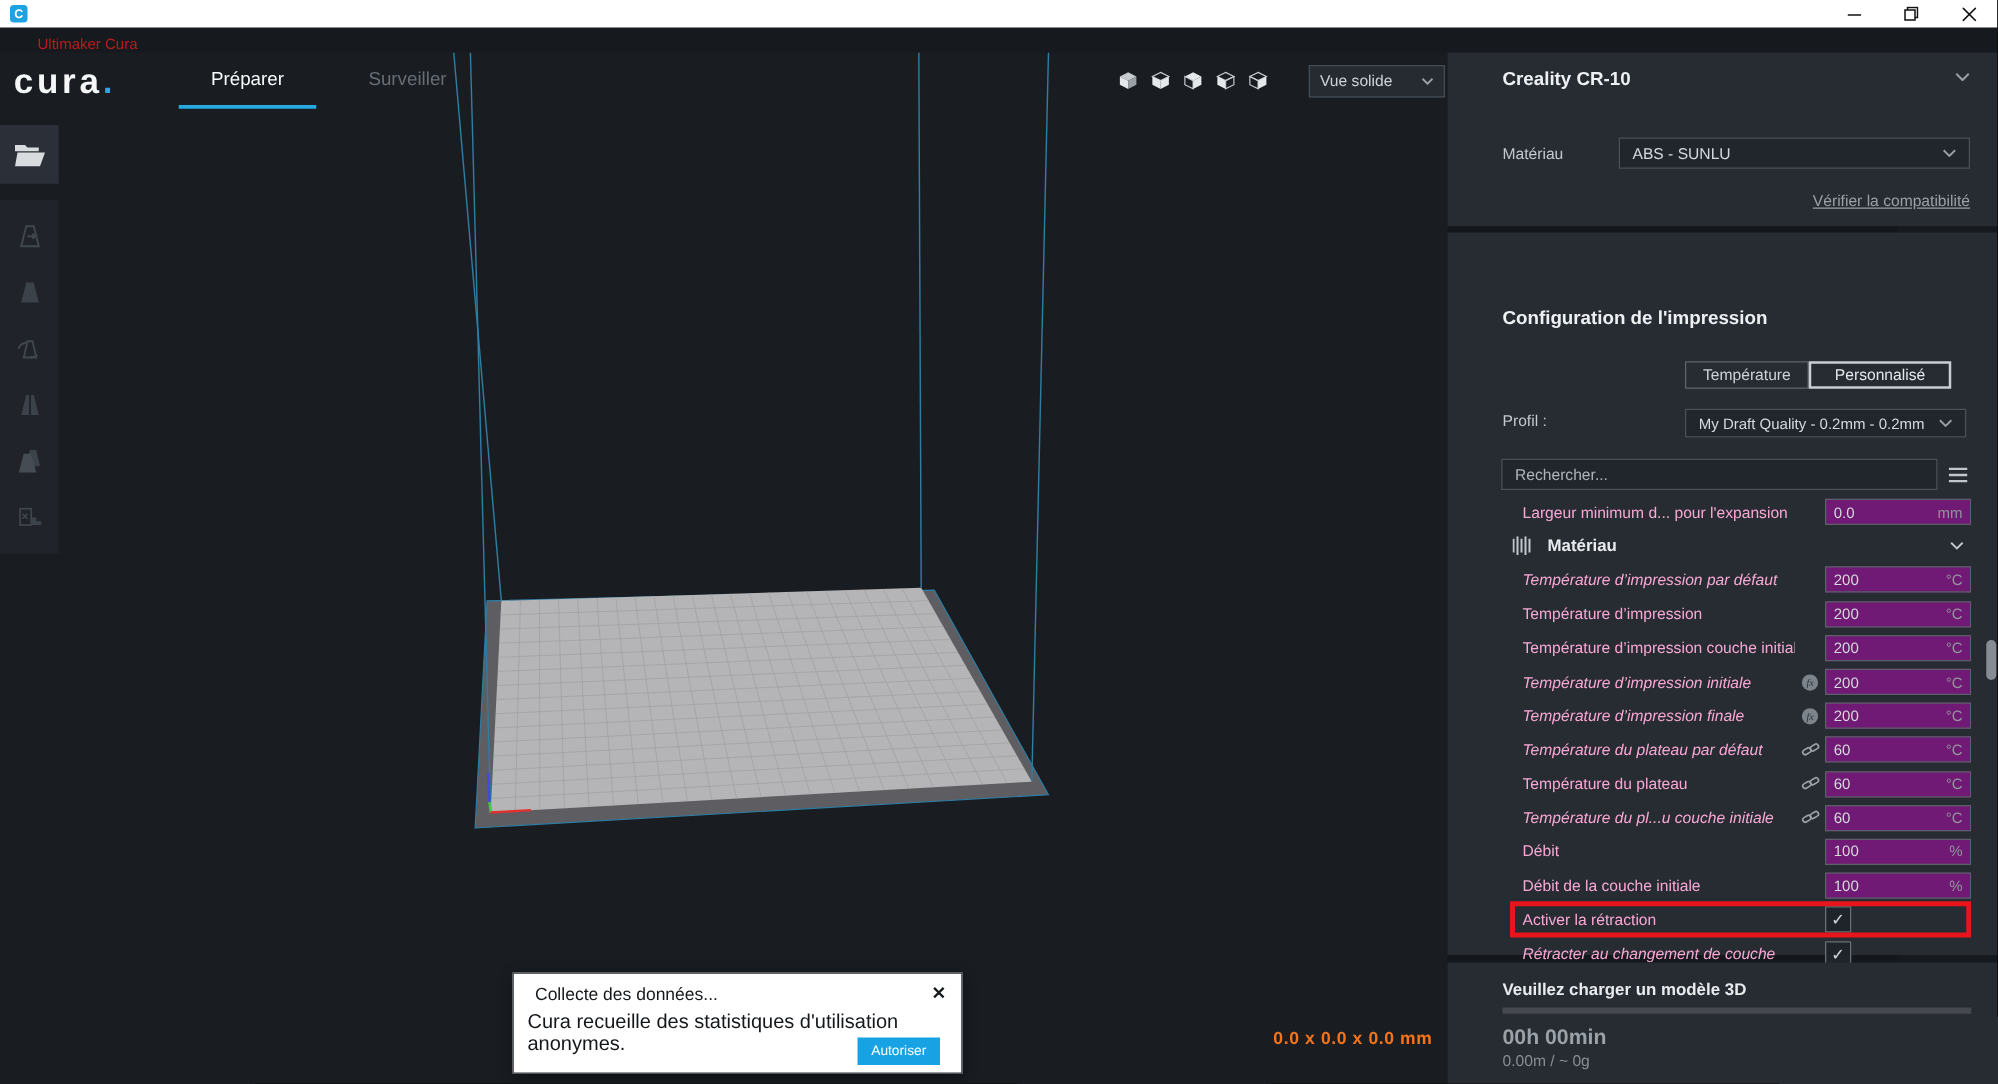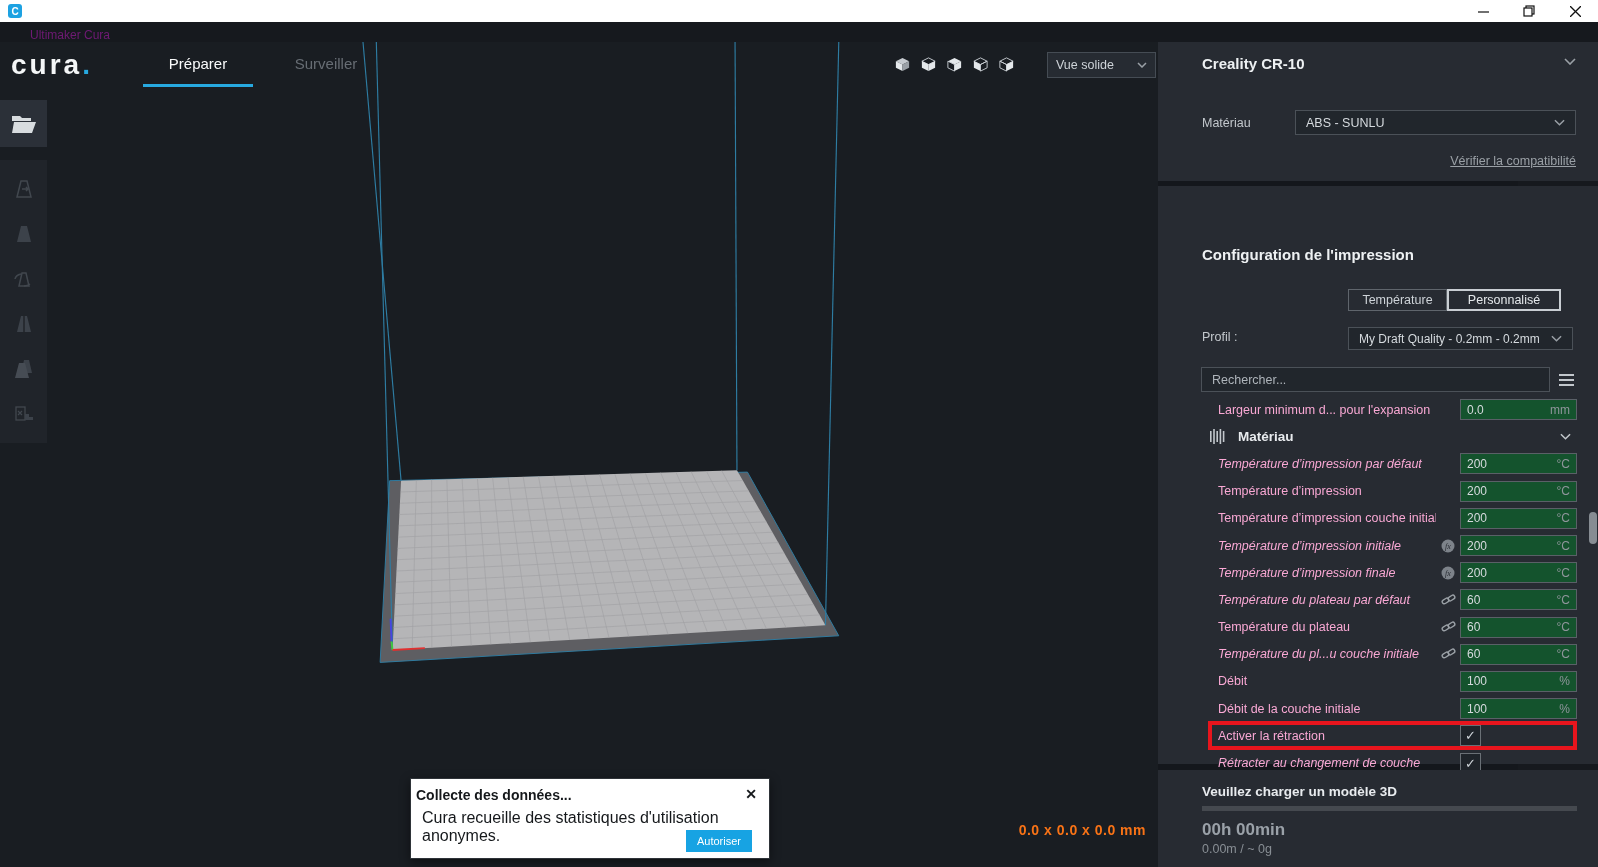--- a/index.html
+++ b/index.html
@@ -7,21 +7,21 @@
   .screen {
     position:relative; width:1598px; height:867px; overflow:hidden;
     background:#16191e; font-family:"Liberation Sans", sans-serif;
     -webkit-font-smoothing:antialiased;
   }
   
   .titlebar { position:absolute; left:0; top:0; width:1598px; height:22px; background:#ffffff;
     display:flex; align-items:center; }
   .app-icon { width:14px; height:14px; margin-left:8px; border-radius:3px; background:#1da2e2;
     color:#fff; font-size:10px; font-weight:bold; display:flex; align-items:center; justify-content:center; }
-  .win-title { margin-left:8px; font-size:12px; color:#701a75;margin-top:48px; }
+  .win-title { margin-left:8px; font-size:12px; color:#b91c1c;margin-top:48px; }
   .win-controls { position:absolute; right:0; top:0; height:22px; display:flex; }
   .win-btn { width:46px; height:22px; display:flex; align-items:center; justify-content:center;
     color:#111; font-size:12px; }
   
   .menubar { position:absolute; left:0; top:22px; width:1598px; height:20px; background:#ffffff;
     display:flex; align-items:center; padding-left:8px; }
   .menu-item { font-size:12.5px; color:#1a1a1a; padding:0 7px; }
   .menu-item:first-child { padding-left:0; }
   .menu-item u { text-underline-offset:2px; }
   
@@ -76,21 +76,21 @@
   .search-box input { background:transparent; border:none; outline:none; width:100%;
     font-size:12.5px; color:#c9ced3; font-family:inherit; }
   .search-box input::placeholder { color:#aeb4ba; opacity:1; }
   .hamburger { position:absolute; right:24px; top:188px; }
   
   .settings-list { position:absolute; left:44px; top:210px; width:375px; height:410px; overflow:hidden; }
   .srow { position:relative; height:27.2px; display:flex; align-items:center; padding-left:16px; }
   .srow .slabel { flex:1; font-size:12.5px; color:#f9a8d4; white-space:nowrap; overflow:hidden; }
   .srow.italic .slabel { font-style:italic; }
   .srow .sicon { flex:none; width:24px; display:flex; justify-content:center; align-items:center; }
-  .valbox { flex:none; width:117px; height:21px; background:#14532d; border:1px solid #5a6067;
+  .valbox { flex:none; width:117px; height:21px; background:#701a75; border:1px solid #5a6067;
     display:flex; align-items:center; padding:0 6px; }
   .valbox .val { font-size:12px; color:#d6dade; flex:1; }
   .valbox .unit { font-size:12px; color:#8f959b; }
   .checkbox { flex:none; width:21px; height:21px; background:#1f242a; border:1px solid #6a7076;
     display:flex; align-items:center; justify-content:center; color:#cfd4d9; font-size:13px; }
   .check-fill { flex:none; width:96px; }
   .srow.cat { padding-left:8px; }
   .srow.cat .slabel { font-size:13.5px; font-weight:bold; color:#e8ebee; margin-left:12px; }
   .srow.cat .cat-chev { margin-right:6px; }
   .hl-red { position:absolute; left:6px; top:-1px; width:369px; height:29px;
@@ -98,21 +98,21 @@
   .scrollbar { position:absolute; left:431px; top:326px; width:8px; height:32px; border-radius:4px;
     background:#878d93; }
   
   .job-msg { position:absolute; left:44px; top:14px; font-size:13.5px; font-weight:bold; color:#e8ebee; }
   .job-bar { position:absolute; left:44px; top:36px; width:375px; height:5px; background:#45494f; }
   .job-time { position:absolute; left:44px; top:50px; font-size:17px; font-weight:bold; color:#9aa1a8; }
   .job-usage { position:absolute; left:44px; top:72px; font-size:12.5px; color:#888e94; }
   
   .dialog { position:absolute; left:410px; top:778px; width:360px; height:81px; background:#ffffff;
     border:1px solid #2e3338; box-shadow:0 3px 10px rgba(0,0,0,.45); }
-  .dlg-title { position:absolute; left:5px; top:8px; font-size:14px; font-weight:bold; color:#15181b; }
+  .dlg-title { position:absolute; left:17px; top:8px; font-size:14px; font-weight:normal; color:#15181b; }
   .dlg-close { position:absolute; right:12px; top:7px; font-size:14px; font-weight:bold; color:#15181b; }
   .dlg-body { position:absolute; left:11px; top:30px; font-size:16px; color:#15181b; }
   .dlg-btn { position:absolute; right:17px; bottom:6px; width:66px; height:22px; background:#17a3e3;
     color:#fff; font-size:11px; display:flex; align-items:center; justify-content:center; }
 </style>
 </head>
 <body>
 
 <div class="screen">
 

